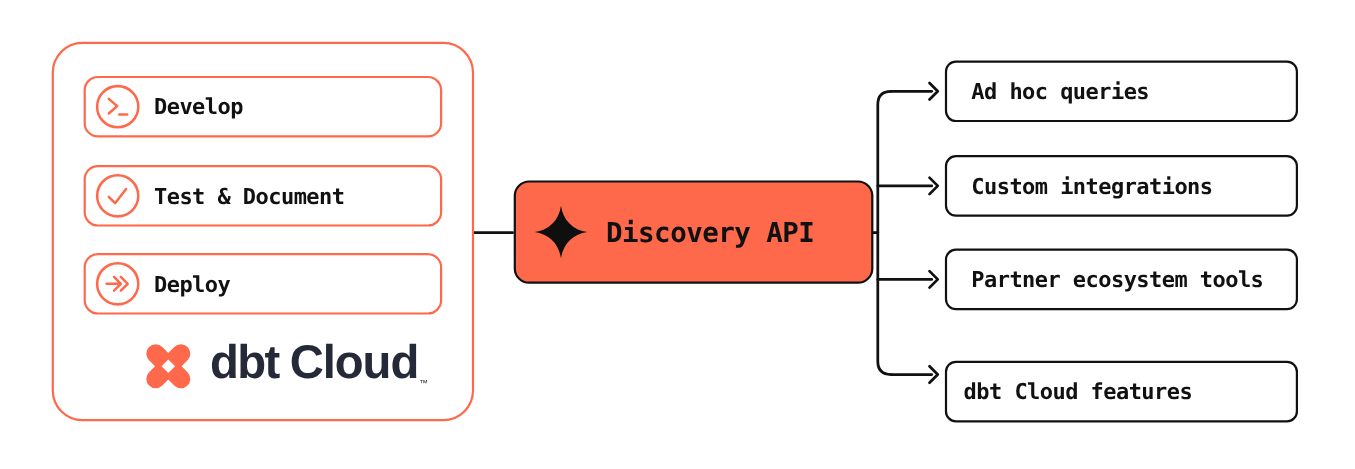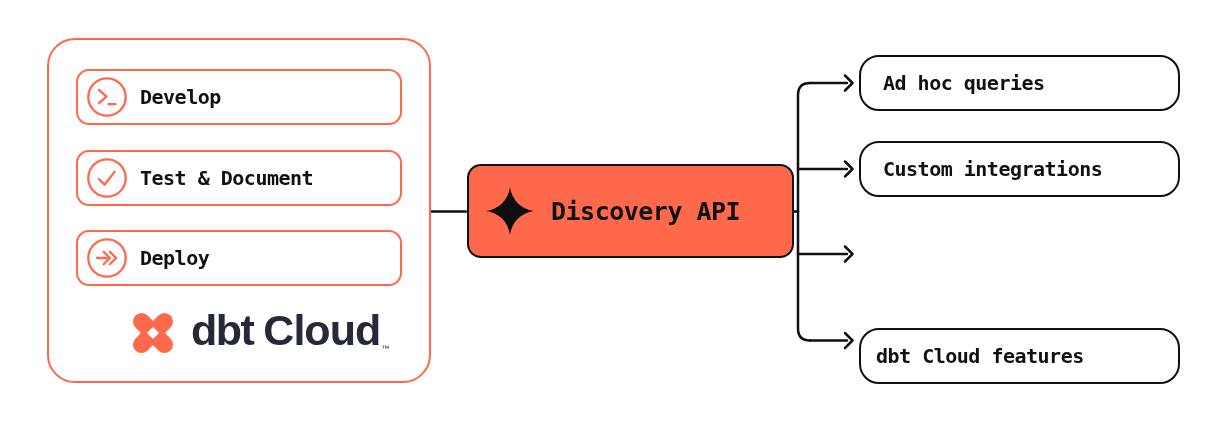--- a/index.html
+++ b/index.html
@@ -53,21 +53,21 @@
     position:absolute;left:467px;top:164px;width:327px;height:94px;
     background:var(--orange);border:2.5px solid var(--ink);border-radius:14px;
     box-sizing:border-box;display:flex;align-items:center;padding-left:16px;gap:16px;
   }
   .center-node .sparkle{width:50px;height:50px;flex:0 0 auto;display:block;}
   .center-label{font-size:25px;font-weight:700;color:var(--ink);letter-spacing:-0.5px;white-space:pre;}
 
   
   .rbox{
     position:absolute;left:859px;width:321px;height:56px;
-    border:2.5px solid var(--ink);border-radius:20px;box-sizing:border-box;
+    border:2.5px solid var(--ink);border-radius:10px;box-sizing:border-box;
     background:#fff;display:flex;align-items:center;padding-left:22px;
   }
   .rbox .rlabel{font-size:20px;font-weight:700;color:var(--ink);letter-spacing:-0.5px;white-space:pre;}
   .rbox1{top:55px;} .rbox2{top:141px;} .rbox3{top:226px;} .rbox4{top:328px;padding-left:15px;}
 
   .icon-stroke{stroke:var(--orange);stroke-width:2.4;fill:none;stroke-linecap:round;stroke-linejoin:round;}
 </style>
 </head>
 <body>
 
@@ -141,17 +141,20 @@
     </svg>
     <span class="center-label">Discovery API</span>
   </div>
 
   <div class="rbox rbox1">
     <span class="rlabel">Ad hoc queries</span>
   </div>
   <div class="rbox rbox2">
     <span class="rlabel">Custom integrations</span>
   </div>
+  <div class="rbox rbox3">
+    <span class="rlabel">Partner ecosystem tools</span>
+  </div>
   <div class="rbox rbox4">
     <span class="rlabel">dbt Cloud features</span>
   </div>
 
 </div>
 
 </body></html>

